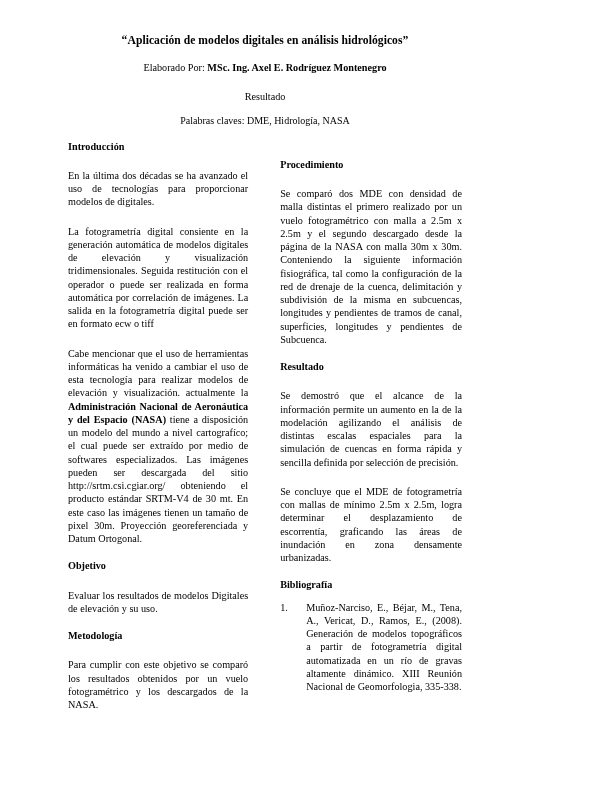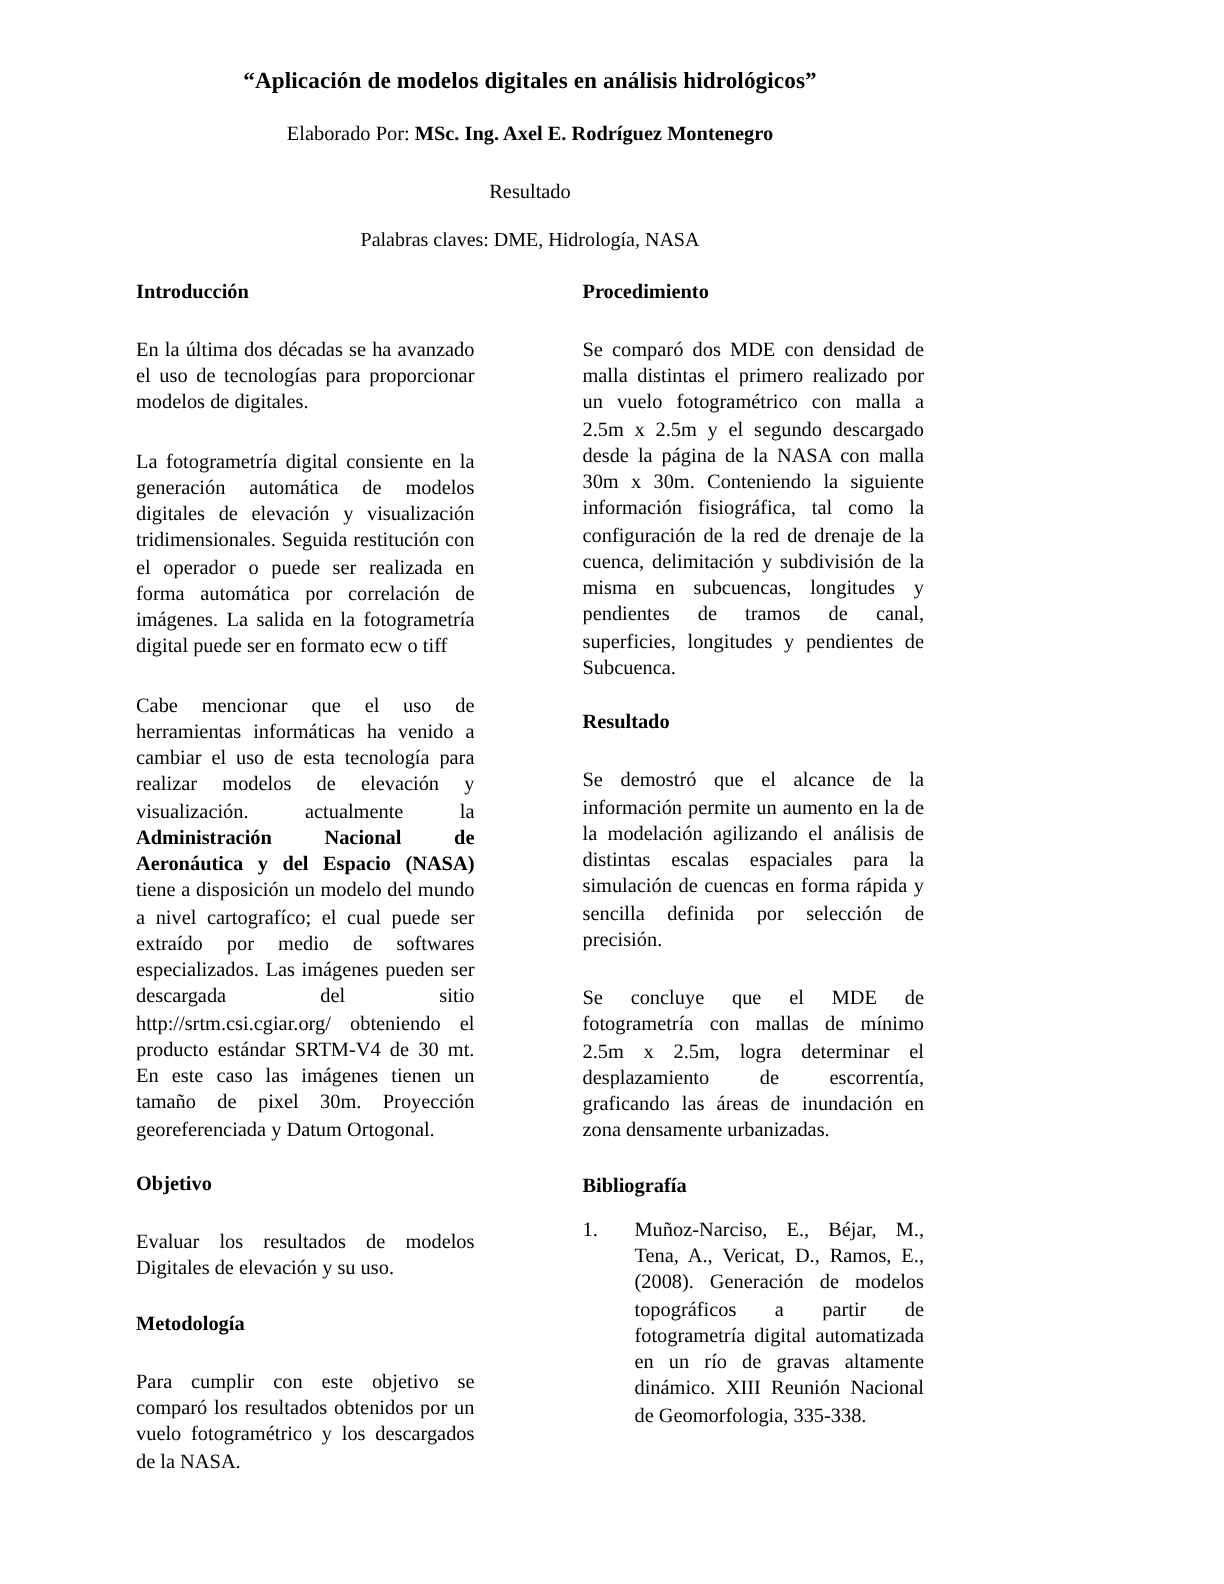--- a/index.html
+++ b/index.html
@@ -48,22 +48,21 @@
   }
   .keywords-line {
     font-size: 10px;
     margin: 13px 0 0 0;
   }
 
   
   .columns {
     display: flex;
     margin-top: 15px;
-    align-items: flex-start;
-    gap: 11px;
+    align-items: center;
   }
   .col {
     box-sizing: border-box;
   }
   .col-left {
     width: 221px;
     padding-right: 0;
   }
   .col-gap { width: 32px; flex: 0 0 32px; }
   .col-right {

